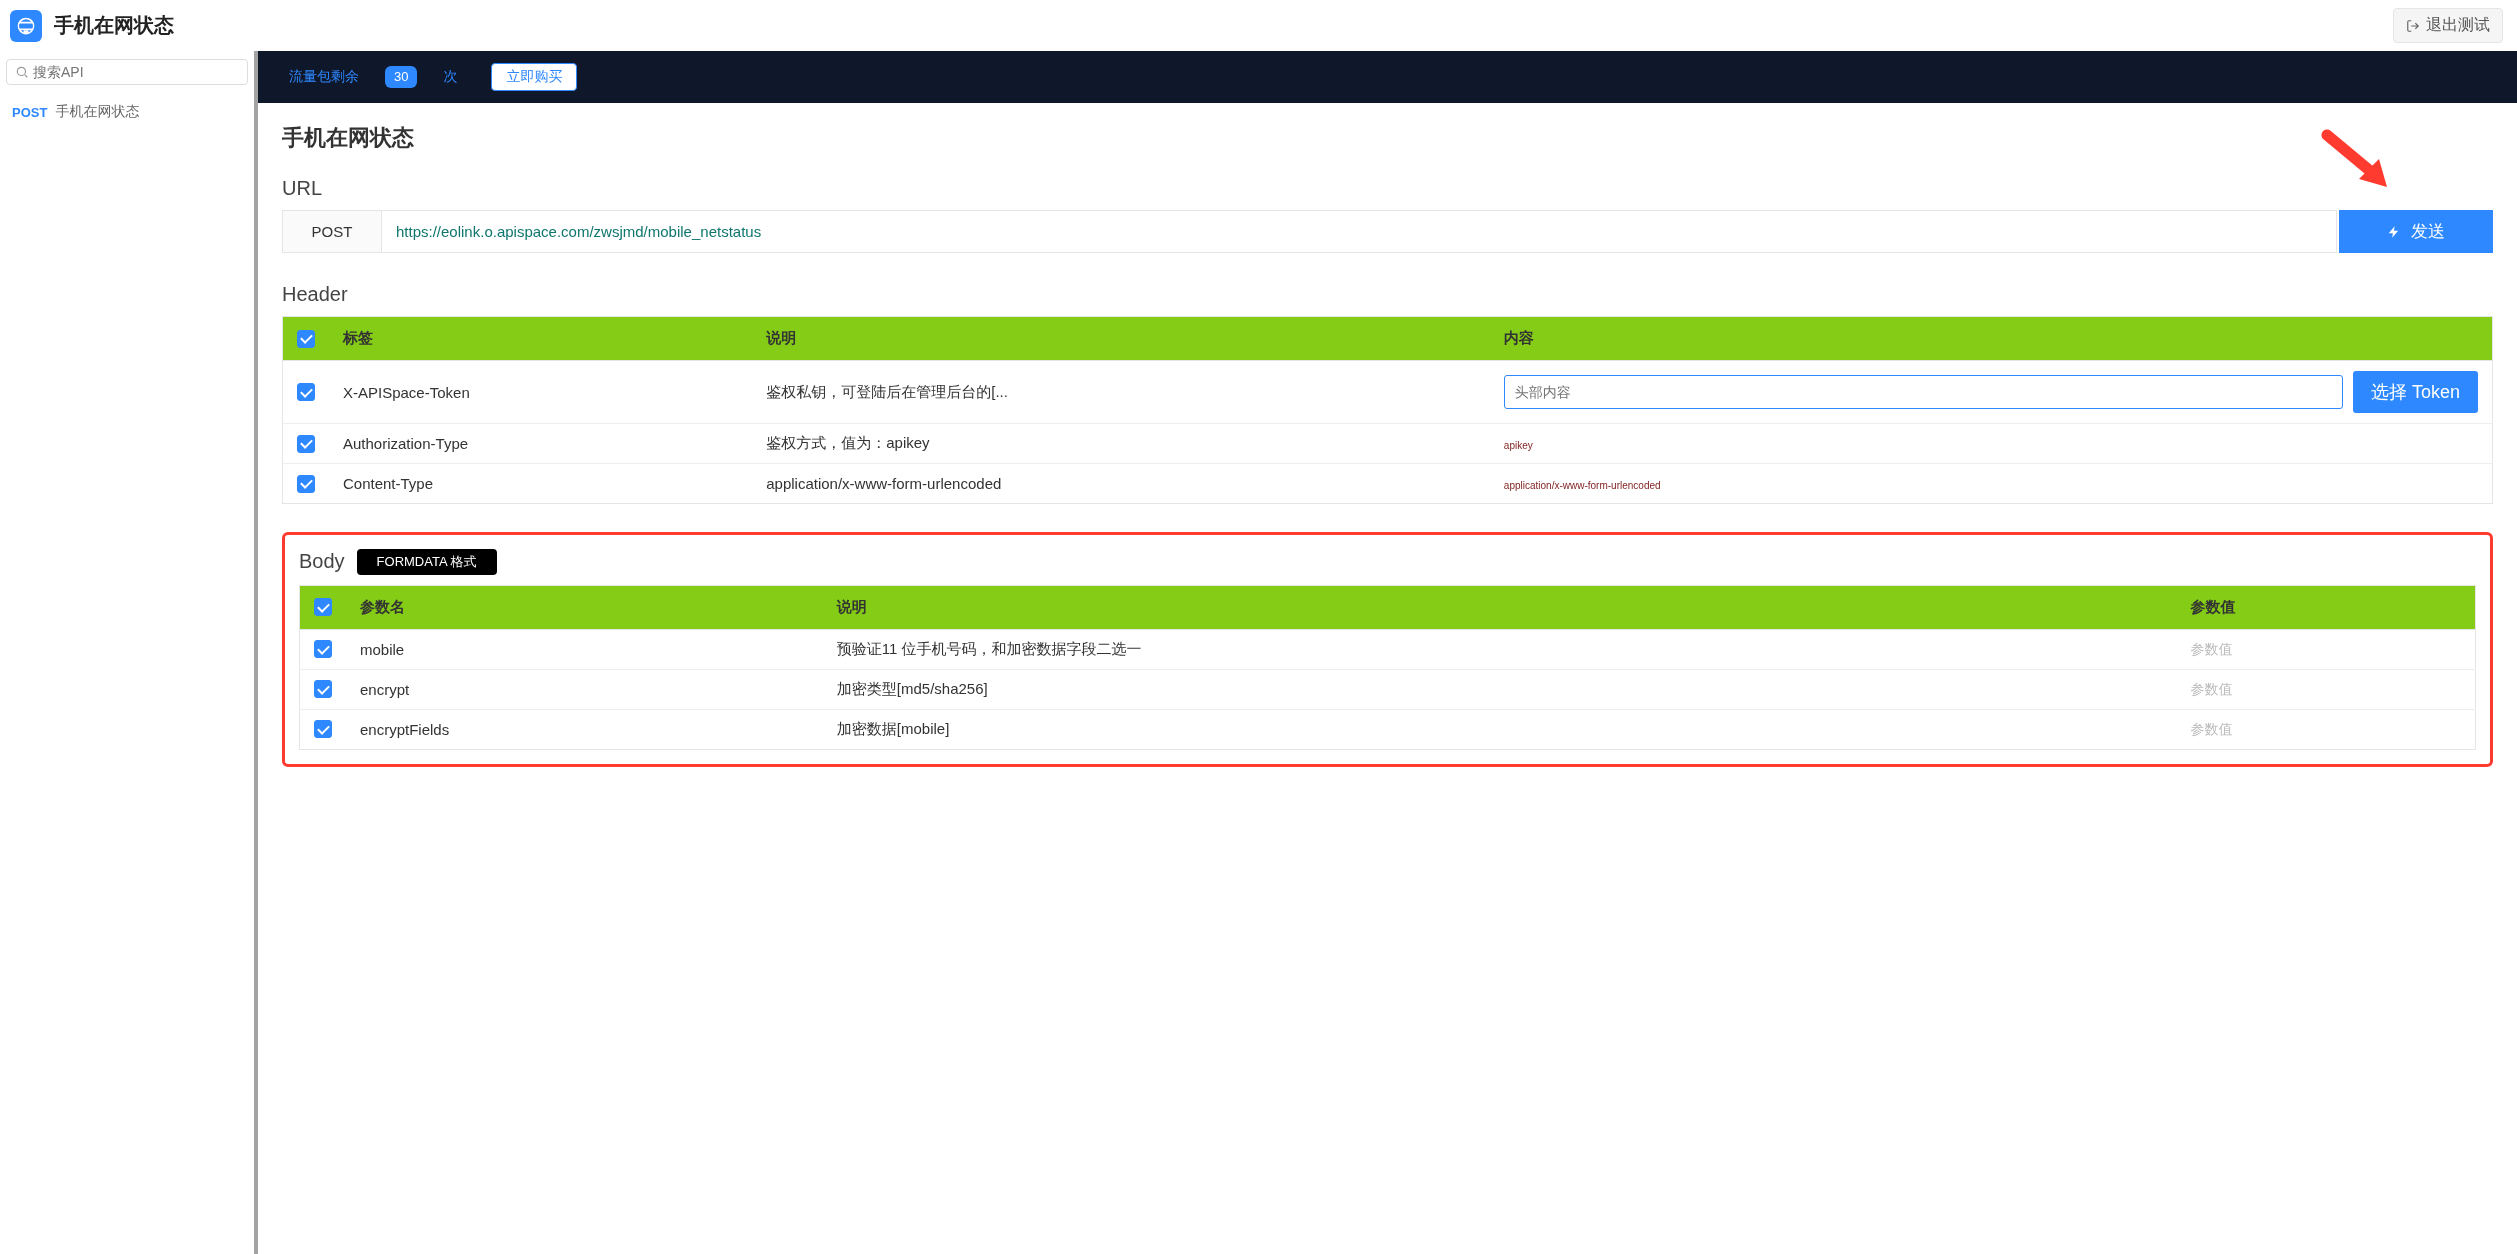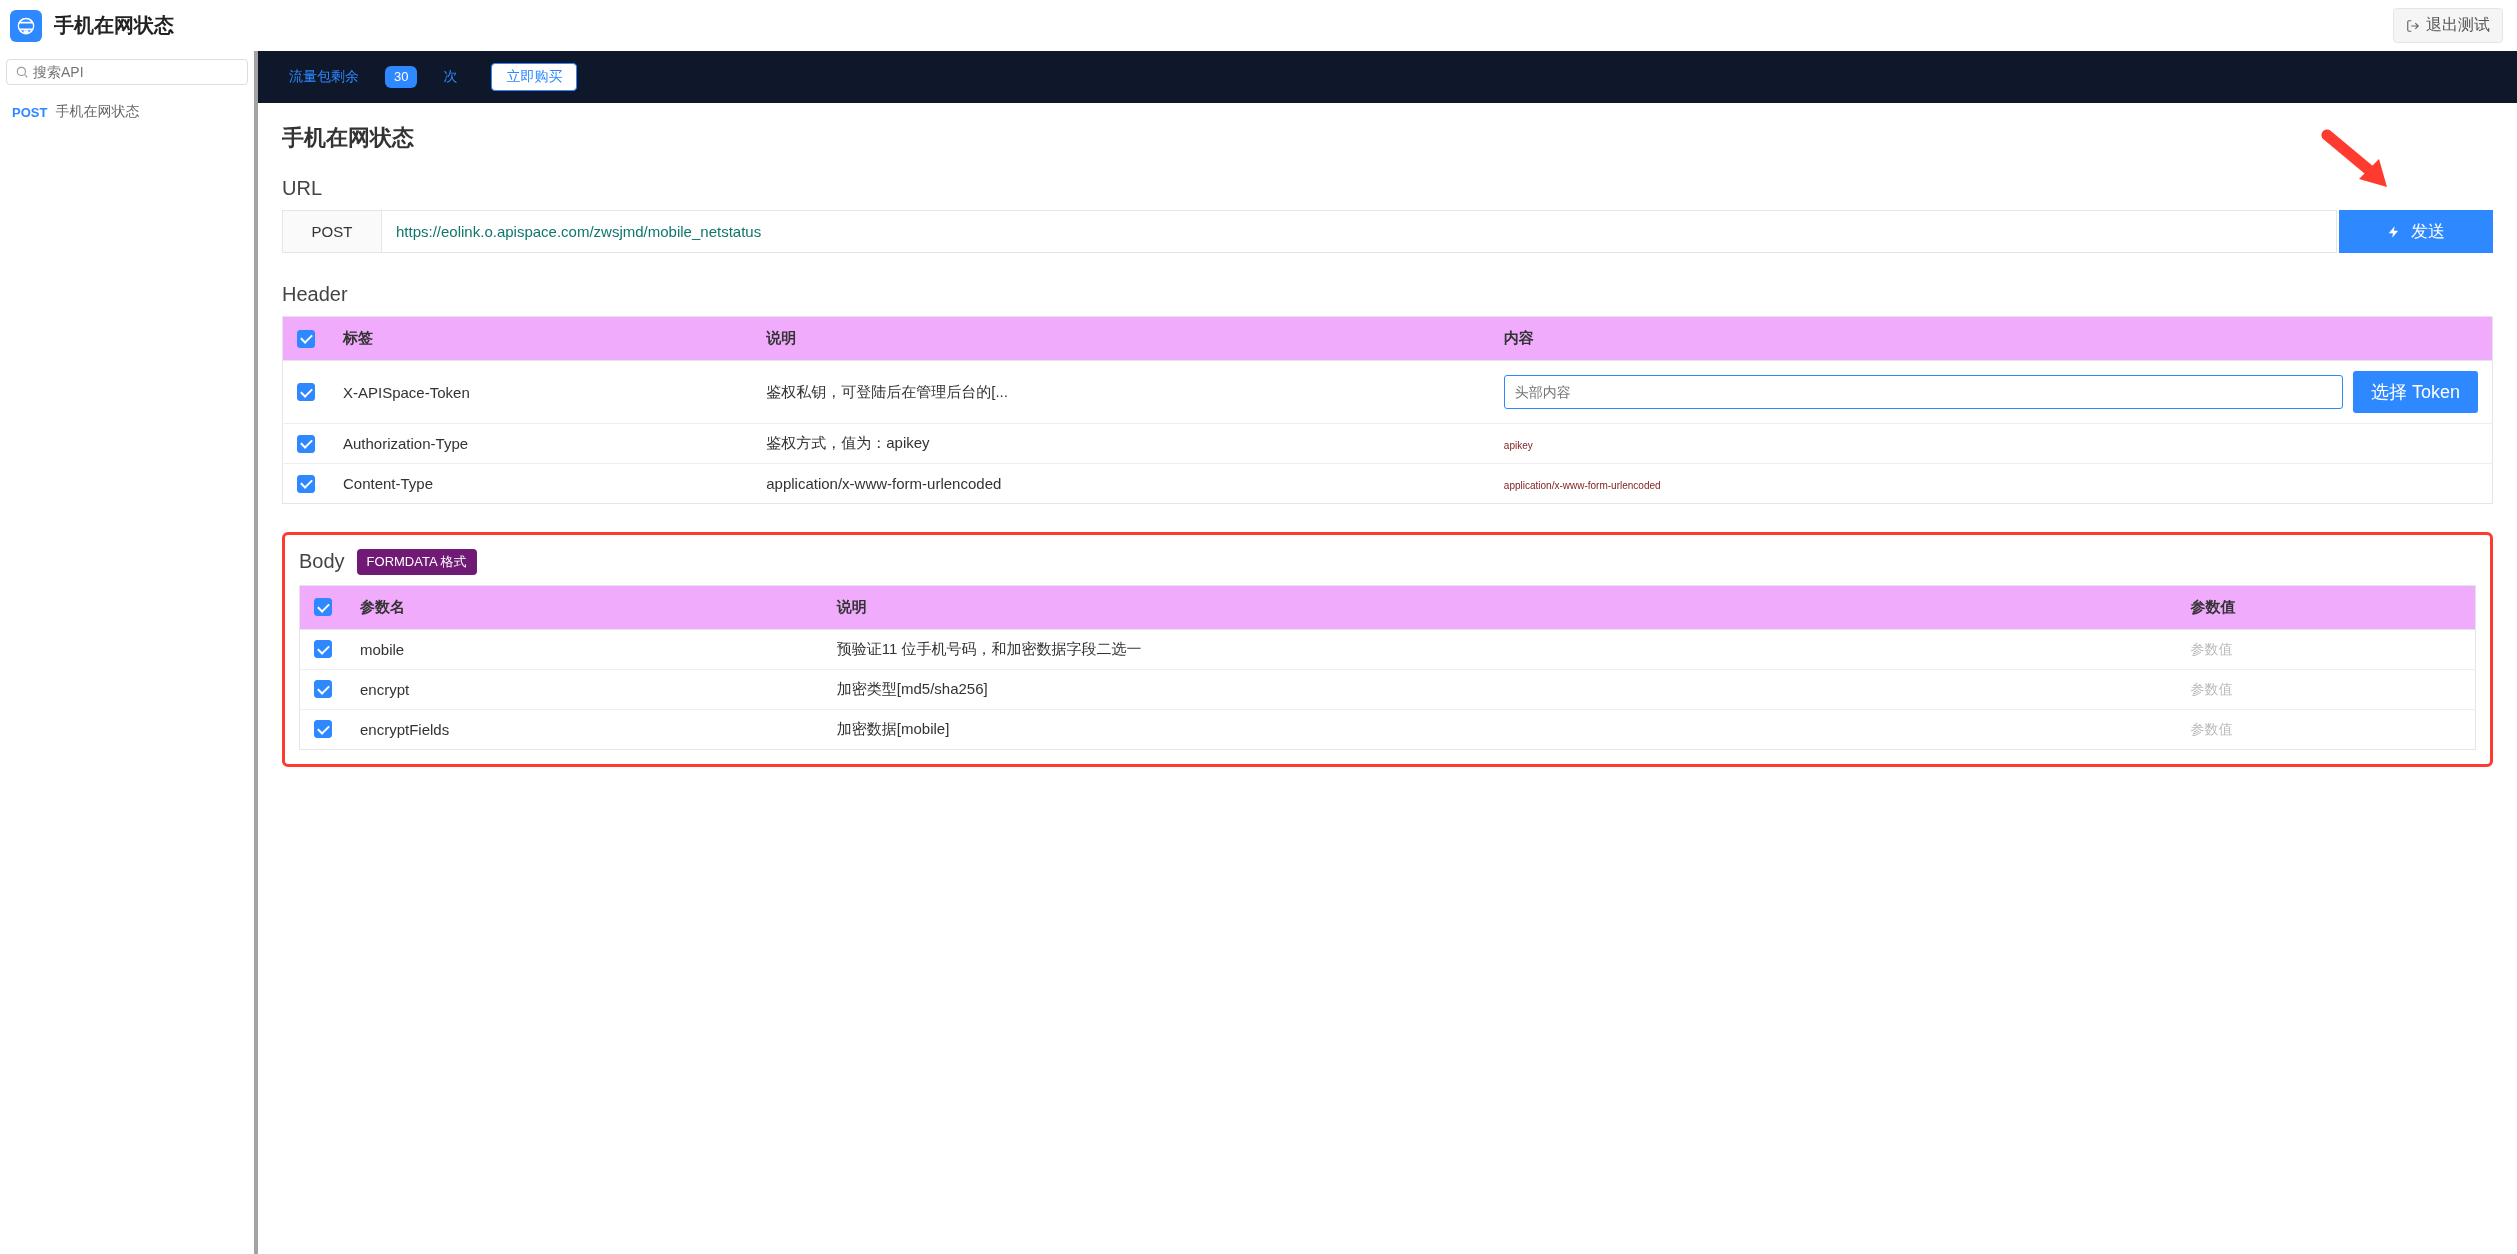--- a/index.html
+++ b/index.html
@@ -33,35 +33,35 @@
 .section-label { font-size: 20px; color: #444; margin-bottom: 10px; display: flex; align-items: center; gap: 12px; }
 
 .url-row { display: flex; align-items: stretch; gap: 0; margin-bottom: 30px; }
 .method-box { border: 1px solid #e5e5e5; background: #fafafa; width: 100px; display: flex; align-items: center; justify-content: center; font-size: 15px; color: #333; }
 .url-input { flex: 1; border: 1px solid #e5e5e5; border-left: 0; padding: 12px 14px; font-size: 15px; color: #0f766e; }
 .send-btn { background: #2e88ff; color: #fff; border: 0; padding: 0 48px; font-size: 17px; display: inline-flex; align-items: center; gap: 10px; cursor: pointer; margin-left: 2px; }
 
 .arrow-annot { position: absolute; right: 118px; top: 24px; pointer-events: none; }
 
 .tbl { border: 1px solid #e5e5e5; width: 100%; border-collapse: collapse; margin-bottom: 28px; }
-.tbl th { background: #f0abfc; text-align: left; font-weight: 700; font-size: 15px; padding: 12px 14px; border-bottom: 1px solid #e5e5e5; color: #333; }
+.tbl th { background: #84cc16; text-align: left; font-weight: 700; font-size: 15px; padding: 12px 14px; border-bottom: 1px solid #e5e5e5; color: #333; }
 .tbl td { padding: 10px 14px; border-top: 1px solid #eee; font-size: 15px; color: #333; vertical-align: middle; }
 .tbl th.chk, .tbl td.chk { width: 42px; text-align: center; }
 .chkbox { width: 18px; height: 18px; border: 1px solid #ccc; border-radius: 3px; display: inline-flex; align-items: center; justify-content: center; background: #fff; cursor: pointer; }
 .chkbox.checked { background: #2e88ff; border-color: #2e88ff; }
 .chkbox.checked::after { content: ""; width: 5px; height: 9px; border: solid #fff; border-width: 0 2px 2px 0; transform: rotate(45deg); margin-top: -2px; }
 
 .hdr-input { width: 100%; border: 1px solid #2e88ff; border-radius: 3px; padding: 8px 10px; font-size: 14px; outline: 0; }
 .token-btn { background: #2e88ff; color: #fff; border: 0; padding: 9px 18px; border-radius: 3px; font-size: 18px; cursor: pointer; white-space: nowrap; }
 .content-cell-flex { display: flex; align-items: center; gap: 10px; }
 .content-cell-flex .hdr-input { flex: 1; }
 .val-text { color: #7f1d1d; font-size: 10px; }
 .placeholder-text { color: #bbb; font-size: 14px; }
 
-.formdata-badge { background: #701a75; color: #fff; font-size: 13px; padding: 4px 10px; border-radius: 4px; }
+.formdata-badge { background: #000000; color: #fff; font-size: 13px; padding: 4px 20px; border-radius: 4px; }
 
 .body-highlight { border: 3px solid #ff3b30; border-radius: 6px; padding: 14px 14px; }
 
 .desc-cell { color: #333; }
 </style>
 </head>
 <body>
 
 <div class="header-bar">
   <div class="header-left">

